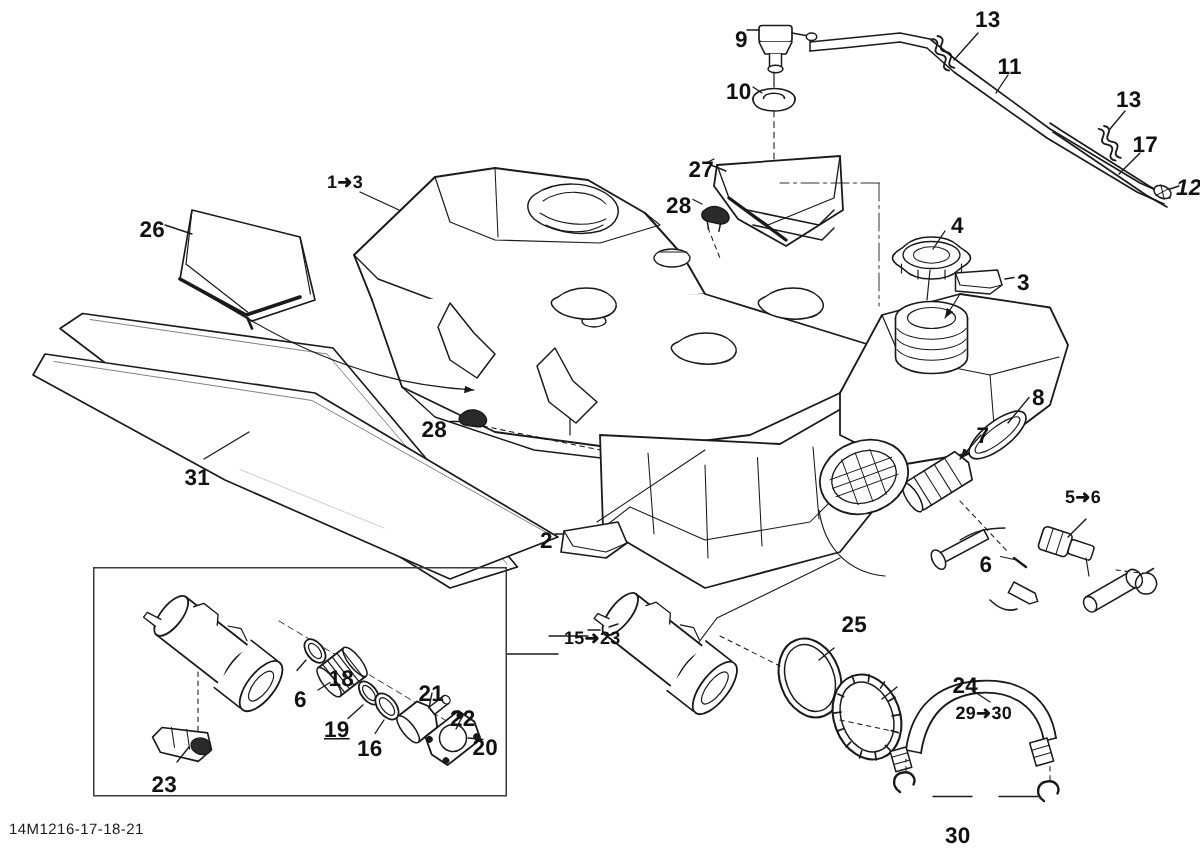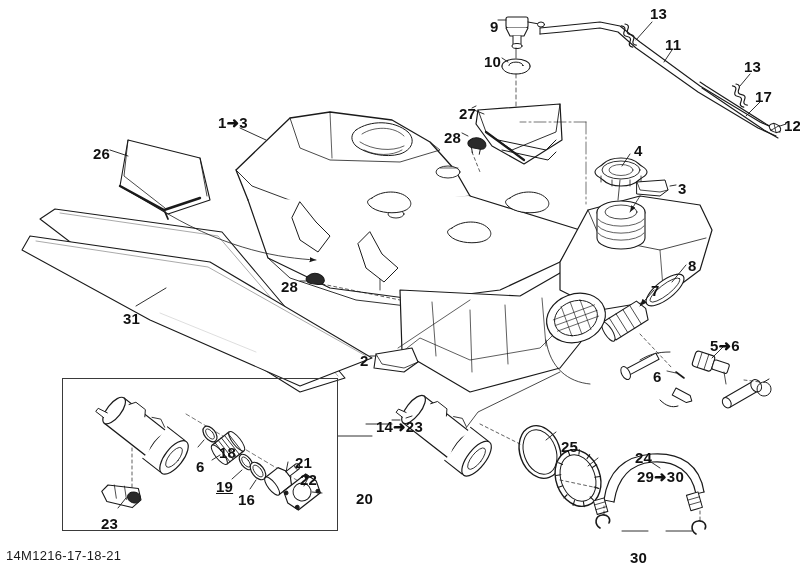--- a/index.html
+++ b/index.html
@@ -14,25 +14,25 @@
 
   .callout{
     position:absolute;
     font-family:"Liberation Sans", sans-serif;
     font-size:15px;
     font-weight:700;
     color:#111;
     white-space:nowrap;
     letter-spacing:0.2px;
   }
-  .callout.range{font-size:15px;}
+  .callout.range{font-size:12px;}
 
   #footer{
     position:absolute;left:6px;top:548px;
-    font-size:13px;color:#1a1a1a;
+    font-size:10px;color:#1a1a1a;
     font-family:"Liberation Sans", sans-serif;
     letter-spacing:0.3px;
   }
   #inset-box{
     position:absolute;
     left:62px;top:378px;width:276px;height:153px;
     border:1.3px solid #3a3a3a;
     background:transparent;
     box-sizing:border-box;
   }
@@ -409,42 +409,42 @@
     </g>
   </svg>
 
   <div id="inset-box" style="left: 62px; top: 378px; width: 276px; height: 153px;"></div>
 
   <div id="callout-layer">
       <div class="callout range" style="left: 218px; top: 114px;">1➜3</div>
       <div class="callout" style="left: 360px; top: 352px;">2</div>
       <div class="callout" style="left: 678px; top: 180px;">3</div>
       <div class="callout" style="left: 634px; top: 142px;">4</div>
-      <div class="callout range" style="left: 710px; top: 337px;">5➜6</div>
+      <div class="callout range" style="left: 710px; top: 324px;">5➜6</div>
       <div class="callout" style="left: 653px; top: 368px;">6</div>
       <div class="callout" style="left: 651px; top: 282px;">7</div>
       <div class="callout" style="left: 688px; top: 257px;">8</div>
       <div class="callout" style="left: 490px; top: 18px;">9</div>
       <div class="callout" style="left: 484px; top: 53px;">10</div>
       <div class="callout" style="left: 665px; top: 36px; text-align: center;">11</div>
-      <div class="callout" style="left: 784px; top: 117px;">12</div>
+      <div class="callout" style="left: 784px; top: 117px; font-style: italic;">12</div>
       <div class="callout" style="left: 650px; top: 5px;">13</div>
       <div class="callout" style="left: 744px; top: 58px;">13</div>
       <div class="callout" style="left: 755px; top: 88px;">17</div>
-      <div class="callout range" style="left: 376px; top: 418px;">14➜23</div>
+      <div class="callout range" style="left: 376px; top: 418px;">15➜23</div>
       <div class="callout" style="left: 238px; top: 491px;">16</div>
       <div class="callout" style="left: 196px; top: 458px;">6</div>
       <div class="callout" style="left: 182px; top: 444px; margin-left: 37px;">18</div>
       <div class="callout" style="left: 216px; top: 478px; text-decoration: underline;">19</div>
-      <div class="callout" style="left: 315px; top: 490px; margin-left: 41px;">20</div>
-      <div class="callout" style="left: 295px; top: 454px;">21</div>
+      <div class="callout" style="left: 315px; top: 490px;">20</div>
+      <div class="callout" style="left: 279px; top: 454px;">21</div>
       <div class="callout" style="left: 300px; top: 471px;">22</div>
       <div class="callout" style="left: 101px; top: 515px;">23</div>
       <div class="callout" style="left: 635px; top: 449px;">24</div>
-      <div class="callout" style="left: 561px; top: 438px;">25</div>
+      <div class="callout" style="left: 561px; top: 408px;">25</div>
       <div class="callout" style="left: 93px; top: 145px;">26</div>
       <div class="callout" style="left: 459px; top: 105px;">27</div>
       <div class="callout" style="left: 444px; top: 129px;">28</div>
       <div class="callout" style="left: 281px; top: 278px;">28</div>
       <div class="callout range" style="left: 637px; top: 455px; margin-top: 13px;">29➜30</div>
       <div class="callout" style="left: 630px; top: 528px; margin-top: 21px;">30</div>
       <div class="callout" style="left: 123px; top: 310px;">31</div>
     </div>
 
   <div id="footer">14M1216-17-18-21</div>

